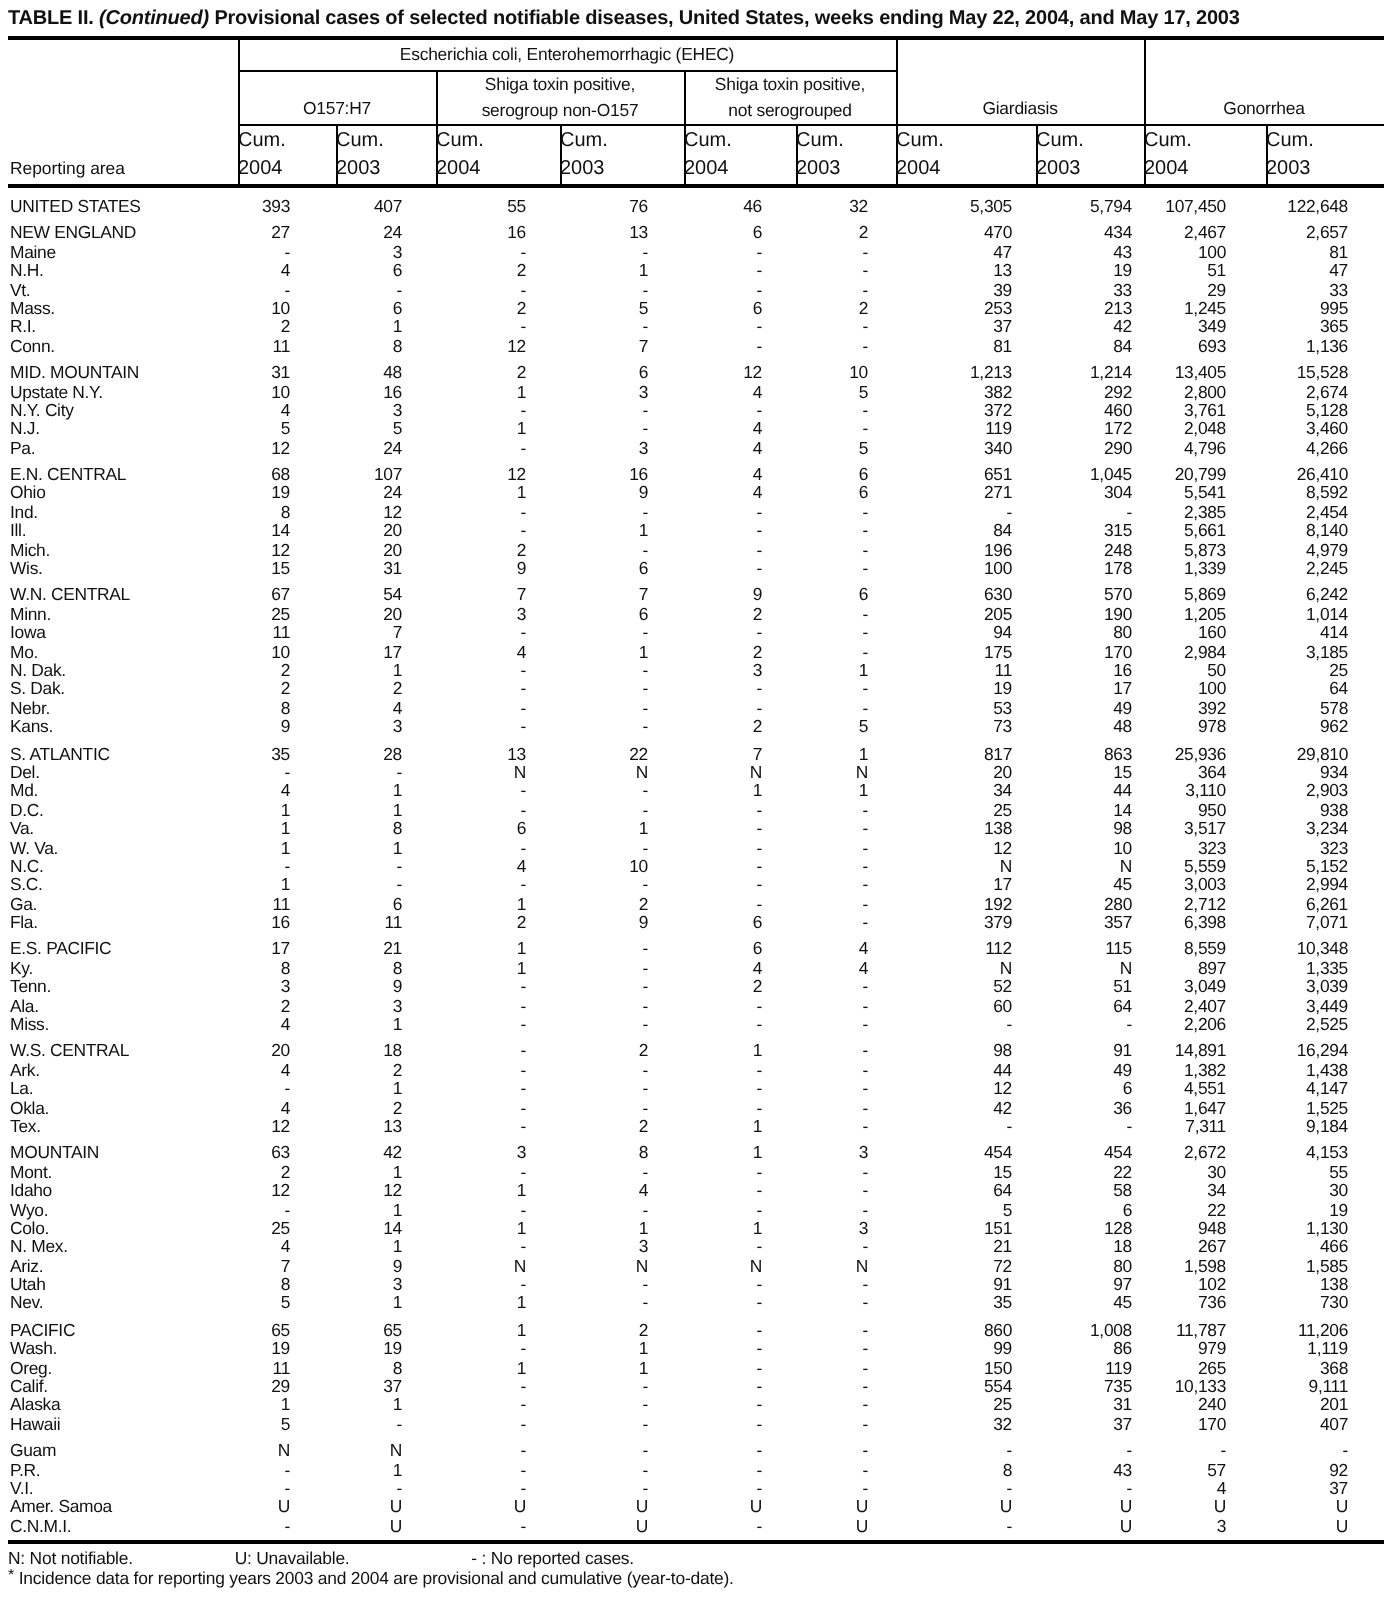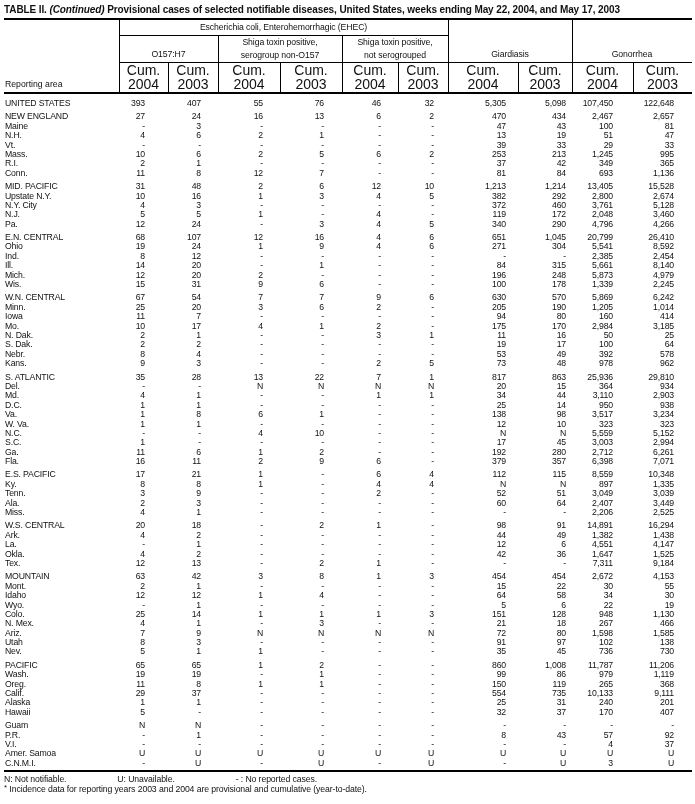--- a/index.html
+++ b/index.html
@@ -13,21 +13,21 @@
     box-sizing:border-box;
     padding:4px 3px 0 4px;
   }
   .title{font-size:10px;line-height:12px;font-weight:bold;letter-spacing:-0.1px;}
   .title .cont{font-style:italic;}
   
   .thead{position:relative;width:688px;height:76px;margin-top:2px;}
   .rule{position:absolute;background:#000;}
   .hlabel{position:absolute;font-size:8.7px;line-height:10px;text-align:center;letter-spacing:-0.1px;}
   .two{line-height:13px;}
-  .cumcell{position:absolute;top:46px;font-size:14px;line-height:13.5px;text-align:center;}
+  .cumcell{position:absolute;top:46px;font-size:10px;line-height:13.5px;}
   .reporting{position:absolute;left:1px;bottom:5px;font-size:8.7px;text-align:left;}
   .ital{}
   
   .tbody{width:688px;padding-top:5px;}
   .row{
     display:grid;
     grid-template-columns:115px 49px 50px 62px 62px 56px 50px 70px 54px 61px 59px;
     height:9.4px;line-height:9.4px;font-size:8.7px;letter-spacing:-0.15px;
   }
   .row.gap{margin-top:4px;}
@@ -141,21 +141,21 @@
   <div class="tbody">
       <div class="row">
         <span class="area">UNITED STATES</span>
         <span class="cell">393</span>
         <span class="cell">407</span>
         <span class="cell">55</span>
         <span class="cell">76</span>
         <span class="cell">46</span>
         <span class="cell">32</span>
         <span class="cell">5,305</span>
-        <span class="cell">5,098</span>
+        <span class="cell">5,794</span>
         <span class="cell">107,450</span>
         <span class="cell">122,648</span>
       </div>
       <div class="row gap">
         <span class="area">NEW ENGLAND</span>
         <span class="cell">27</span>
         <span class="cell">24</span>
         <span class="cell">16</span>
         <span class="cell">13</span>
         <span class="cell">6</span>
@@ -237,21 +237,21 @@
         <span class="cell">12</span>
         <span class="cell">7</span>
         <span class="cell">-</span>
         <span class="cell">-</span>
         <span class="cell">81</span>
         <span class="cell">84</span>
         <span class="cell">693</span>
         <span class="cell">1,136</span>
       </div>
       <div class="row gap">
-        <span class="area">MID. PACIFIC</span>
+        <span class="area">MID. MOUNTAIN</span>
         <span class="cell">31</span>
         <span class="cell">48</span>
         <span class="cell">2</span>
         <span class="cell">6</span>
         <span class="cell">12</span>
         <span class="cell">10</span>
         <span class="cell">1,213</span>
         <span class="cell">1,214</span>
         <span class="cell">13,405</span>
         <span class="cell">15,528</span>

